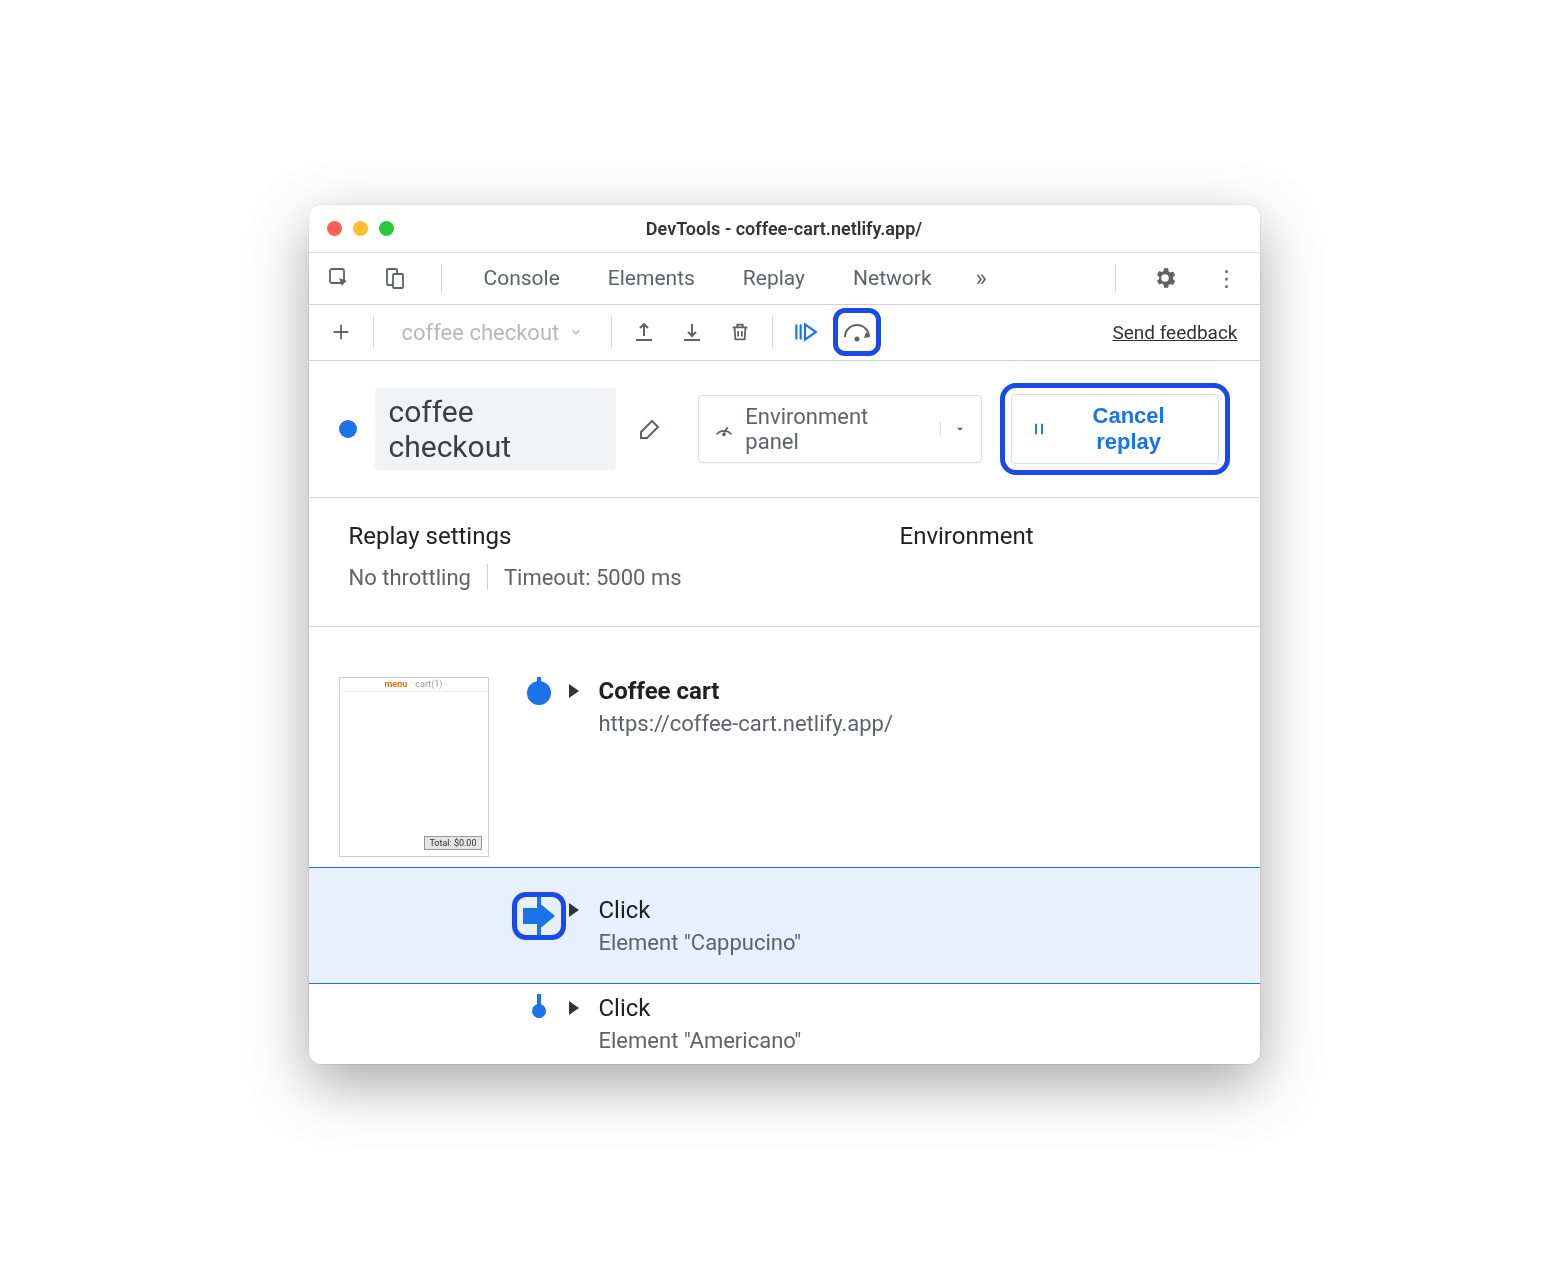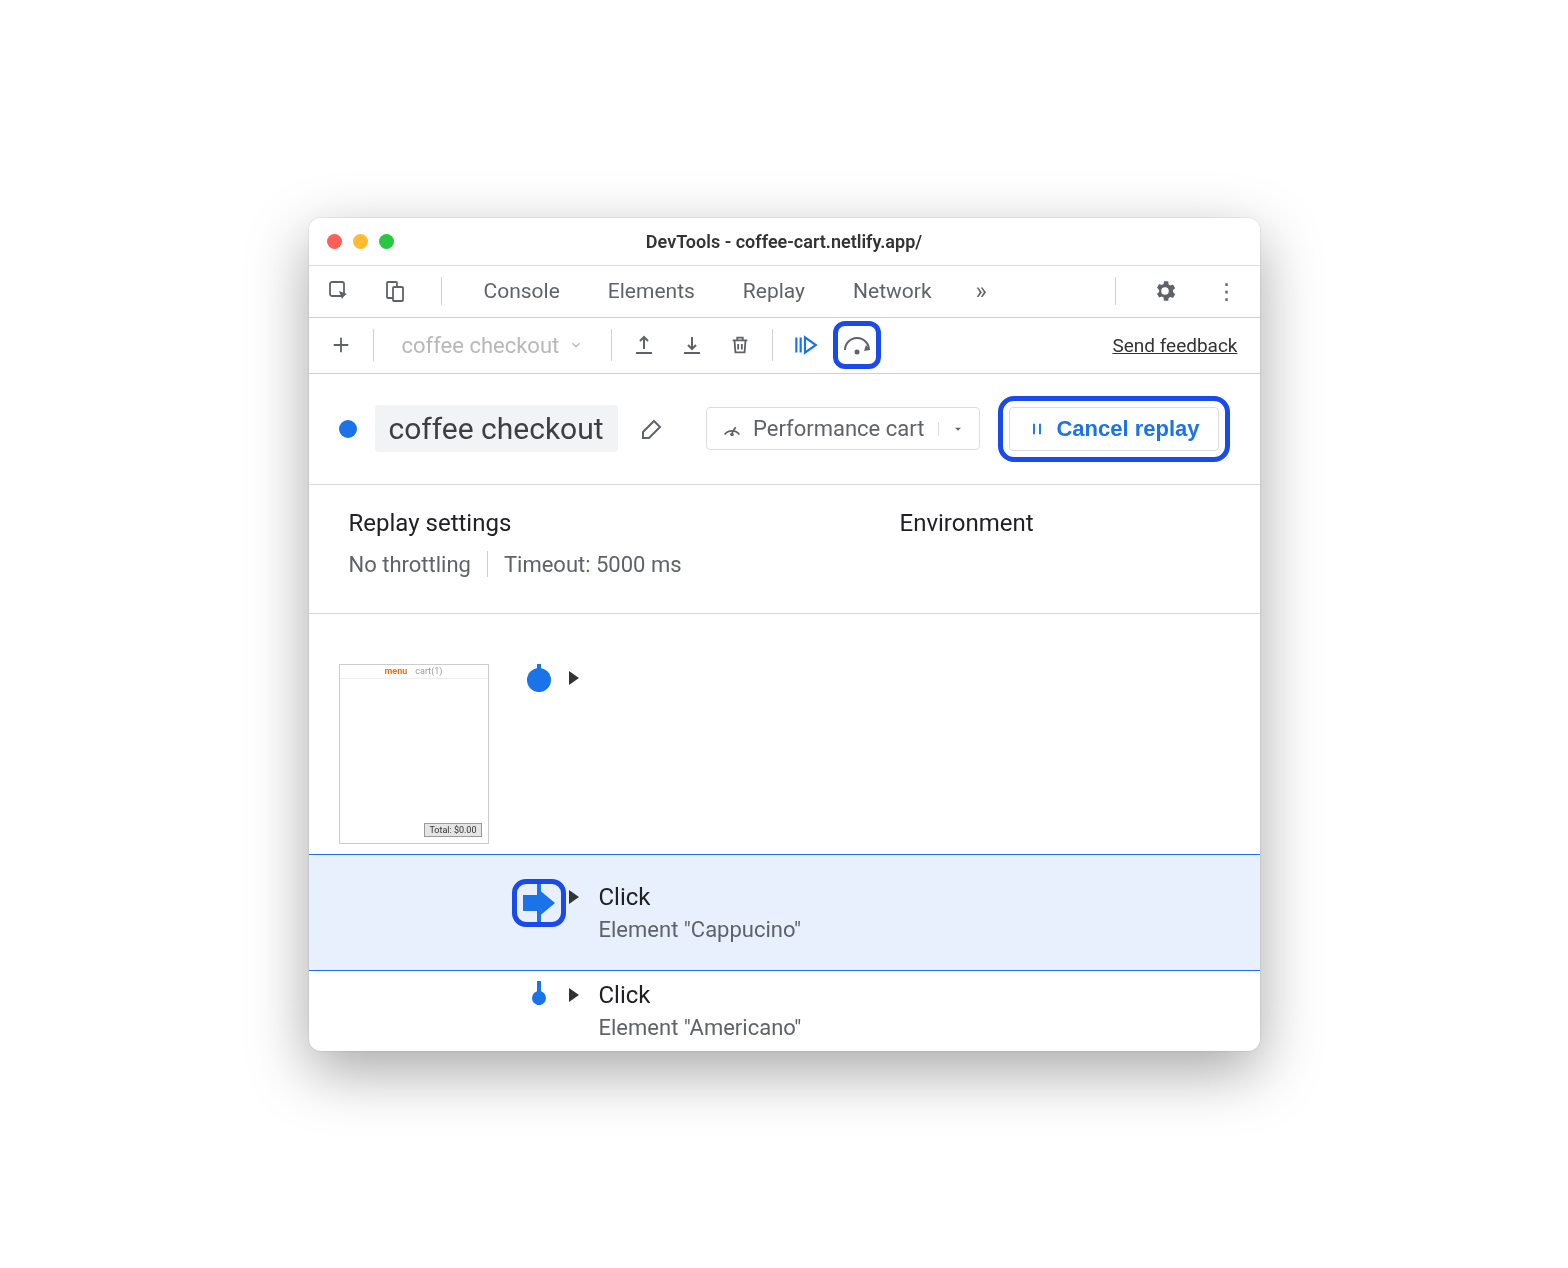--- a/index.html
+++ b/index.html
@@ -288,21 +288,21 @@
     </div>
     <div class="hdr-spacer"></div>
     <div class="perf-panel">
       <span>
           <svg width="22" height="22" viewBox="0 0 24 24" fill="none" stroke="#5f6368" stroke-width="2">
             <path d="M4 18a10 10 0 0 1 16 0"></path>
             <circle cx="12" cy="18" r="2" fill="#5f6368" stroke="none"></circle>
             <path d="M12 16l4-6"></path>
           </svg>
         </span>
-      <span>Performance cart</span>
+      <span>Environment panel</span>
       <span class="perf-chevron">
           <svg width="14" height="14" viewBox="0 0 24 24" fill="#5f6368">
             <path d="M7 10l5 5 5-5z"></path>
           </svg>
         </span>
     </div>
     <div class="cancel-wrap">
       <button class="cancel-btn">
         <span>
             <svg width="18" height="18" viewBox="0 0 24 24" fill="none" stroke="#1a73e8" stroke-width="2.5">
@@ -338,20 +338,24 @@
               <span>cart(1)</span>
             </div>
           <div class="thumb-total">Total: $0.00</div>
         </div>
       </div>
       <div class="timeline-col">
         <div class="timeline-line"></div>
         <div class="tl-dot-lg"></div>
       </div>
       <div class="expand-col"><span class="triangle"></span></div>
+      <div class="step-content">
+        <div class="step-title bold">Coffee cart</div>
+        <div class="step-sub">https://coffee-cart.netlify.app/</div>
+      </div>
     </div>
 
     <div class="step-row current">
       <div class="thumb-col"></div>
       <div class="timeline-col">
         <div class="timeline-line"></div>
         <div class="tl-arrow-wrap">
           <div class="tl-arrow"></div>
         </div>
       </div>

